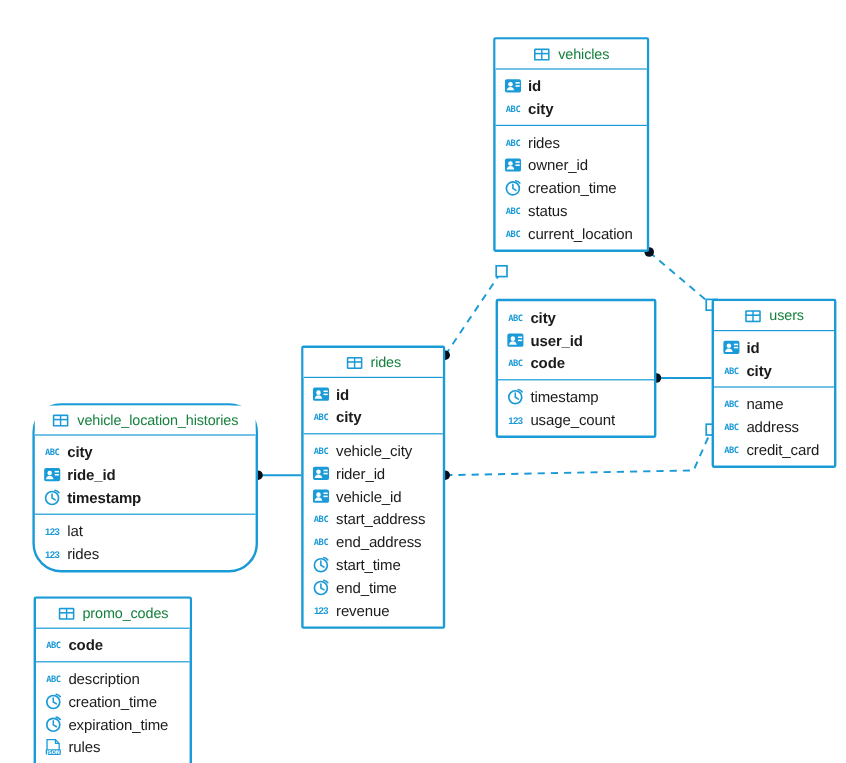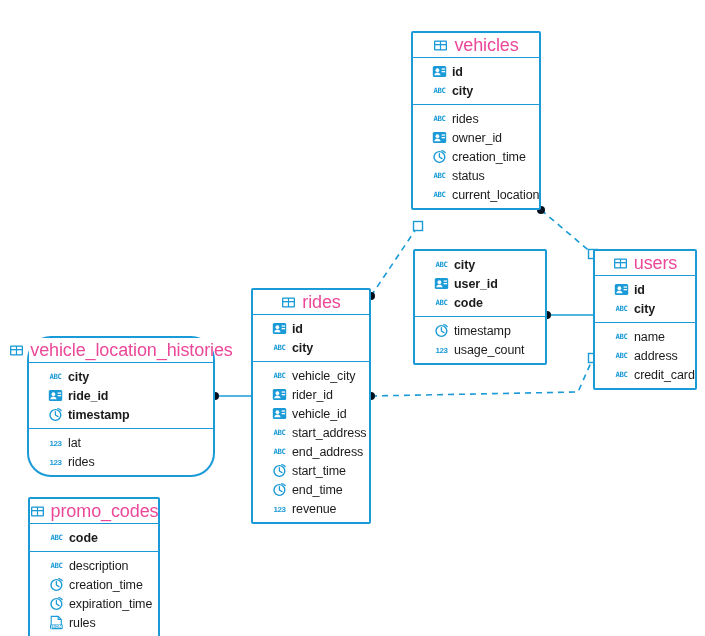--- a/index.html
+++ b/index.html
@@ -40,27 +40,27 @@
     height: 25px;
     display: flex;
     align-items: center;
     justify-content: center;
     gap: 6px;
     border-bottom: 1px solid #1a9ad7;
     padding: 0 6px;
     background: #ffffff;
   }
   .table-title {
-    font-size: 18px;
-    color: #ec4899;
+    font-size: 12px;
+    color: #15803d;
     white-space: nowrap;
     letter-spacing: -0.1px;
   }
   .col-group {
-    padding: 4px 0 4px 12px;
+    padding: 4px 0 4px 0;
   }
   .col-group + .col-group {
     border-top: 1px solid #1a9ad7;
   }
   .col-row {
     display: flex;
     align-items: center;
     gap: 5px;
     height: 19px;
     padding: 0 7px;

